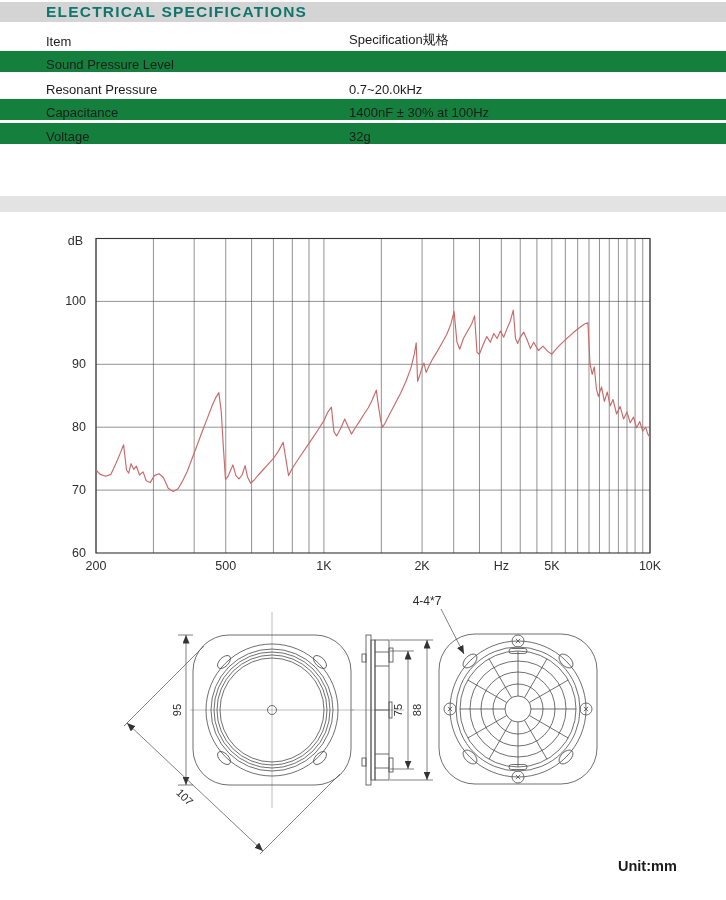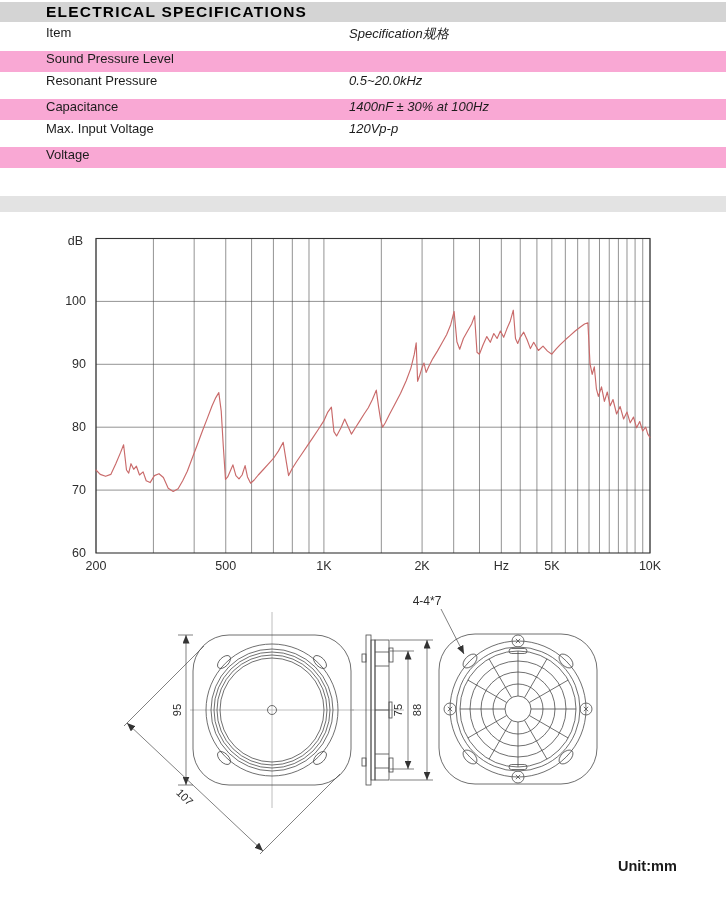--- a/index.html
+++ b/index.html
@@ -1,25 +1,25 @@
 <!DOCTYPE html>
 <html><head>
 <meta charset="utf-8">
 <style>
   html,body{margin:0;padding:0;background:#fff;}
   .page{position:relative;width:726px;height:900px;background:#fff;overflow:hidden;
         font-family:"Liberation Sans",sans-serif;}
   .title-band{position:absolute;top:2px;left:0;width:726px;height:20px;background:#d4d4d4;
               display:flex;align-items:center;}
-  .title-band span{padding-left:46px;font-size:15.5px;font-weight:700;letter-spacing:1.2px;color:#000000;}
+  .title-band span{padding-left:46px;font-size:15.5px;font-weight:700;letter-spacing:1.2px;color:#0f766e;}
   .spec-table{position:absolute;top:25px;left:0;width:726px;}
-  .srow{display:flex;height:24px;align-items:flex-start;font-size:13px;color:#1c1c1c;box-sizing:border-box;}
-  .srow.gray{background:#f9a8d4;border-top:2px solid #fff;border-bottom:1px solid #fff;}
+  .srow{display:flex;height:24px;align-items:flex-end;font-size:13px;color:#1c1c1c;box-sizing:border-box;}
+  .srow.gray{background:#15803d;border-top:2px solid #fff;border-bottom:1px solid #fff;}
   .srow .c1{padding-left:46px;width:349px;box-sizing:border-box;}
-  .srow .c2{flex:1;font-style:italic;}
+  .srow .c2{flex:1;}
   .divider-band{position:absolute;top:196px;left:0;width:726px;height:16px;background:#e3e3e3;}
   svg{position:absolute;left:0;}
   #chart{top:215px;}
   #drawings{top:590px;}
   .dline{stroke:#4a4a4a;stroke-width:0.8;fill:none;}
   .dthin{stroke:#8a8a8a;stroke-width:0.55;fill:none;}
   .dimline{stroke:#4a4a4a;stroke-width:0.7;fill:none;}
   .dimtext{font-size:11px;fill:#2b2b2b;font-family:"Liberation Sans",sans-serif;}
 </style>
 </head>
@@ -34,32 +34,29 @@
   <div class="spec-table" id="spec-table">
       <div class="srow">
         <span class="c1">Item</span>
         <span class="c2">Specification规格</span>
       </div>
       <div class="srow gray">
         <span class="c1">Sound Pressure Level</span>
       </div>
       <div class="srow">
         <span class="c1">Resonant Pressure</span>
-        <span class="c2">0.5~20.0kHz</span>
+        <span class="c2">0.7~20.0kHz</span>
       </div>
       <div class="srow gray">
         <span class="c1">Capacitance</span>
         <span class="c2">1400nF ± 30% at 100Hz</span>
       </div>
-      <div class="srow">
-        <span class="c1">Max. Input Voltage</span>
-        <span class="c2">120Vp-p</span>
-      </div>
       <div class="srow gray">
         <span class="c1">Voltage</span>
+        <span class="c2">32g</span>
       </div>
     </div>
 
   <div class="divider-band"></div>
 
   <svg id="chart" width="726" height="375" viewBox="0 0 726 375">
       <line x1="96" y1="23.5" x2="96" y2="338" stroke="#4a4a4a" stroke-width="0.6"></line>
       <line x1="153.41982334465823" y1="23.5" x2="153.41982334465823" y2="338" stroke="#4a4a4a" stroke-width="0.6"></line>
       <line x1="194.1598363550991" y1="23.5" x2="194.1598363550991" y2="338" stroke="#4a4a4a" stroke-width="0.6"></line>
       <line x1="225.76024546735138" y1="23.5" x2="225.76024546735138" y2="338" stroke="#4a4a4a" stroke-width="0.6"></line>

